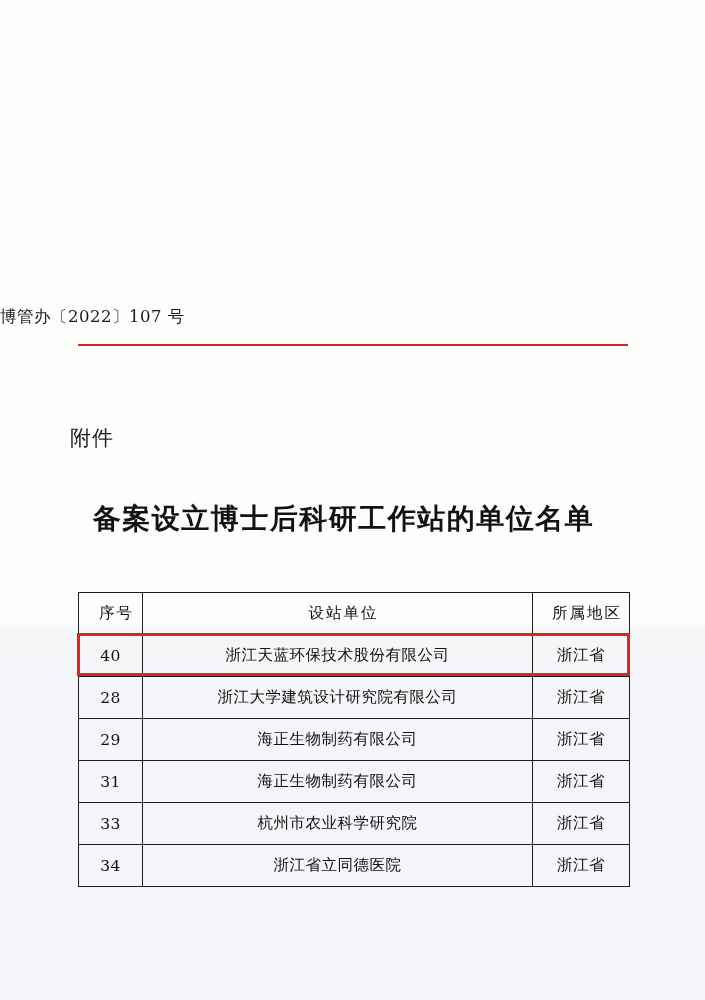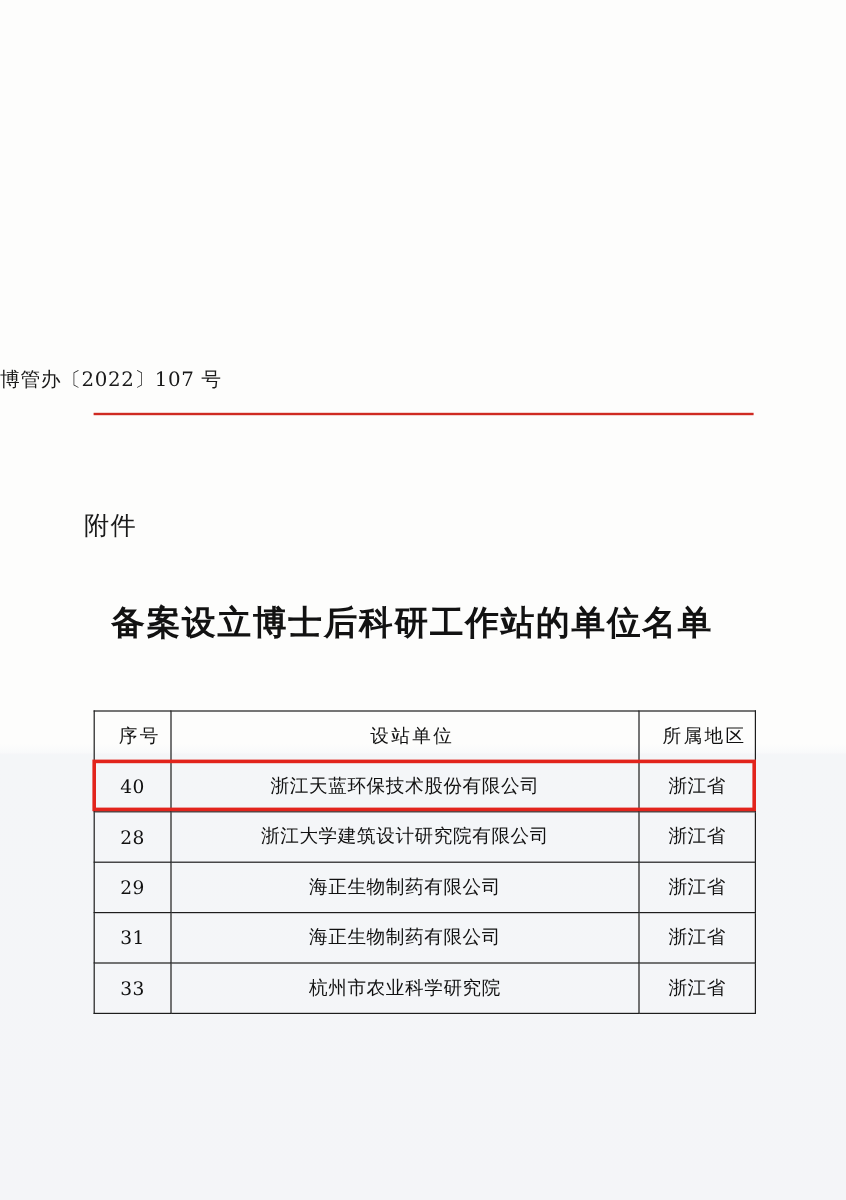--- a/index.html
+++ b/index.html
@@ -180,19 +180,24 @@
         <tr>
           <td>31</td>
           <td>海正生物制药有限公司</td>
           <td>浙江省</td>
         </tr>
         <tr>
           <td>33</td>
           <td>杭州市农业科学研究院</td>
           <td>浙江省</td>
         </tr>
+        <tr>
+          <td>34</td>
+          <td>浙江省立同德医院</td>
+          <td>浙江省</td>
+        </tr>
       </tbody>
     </table>
   </div>
 
   <div class="highlight-box" style="top:633px;"></div>
 
 </div>
 
 </body></html>

